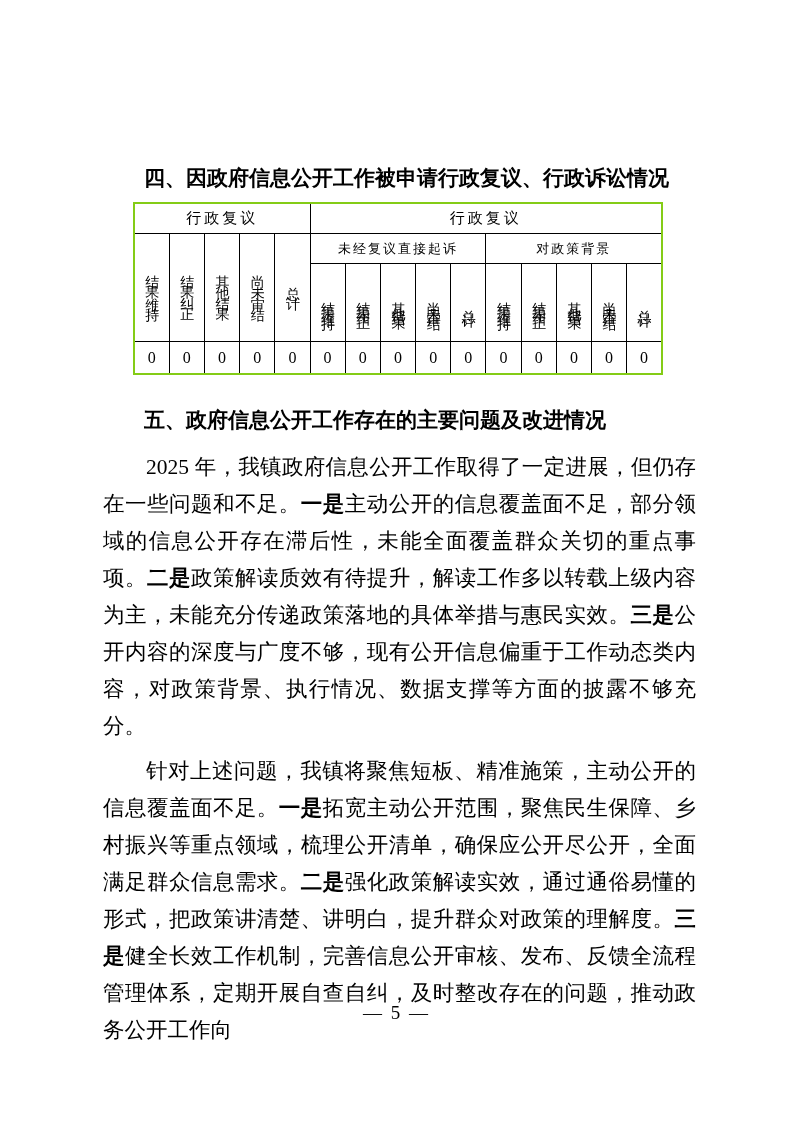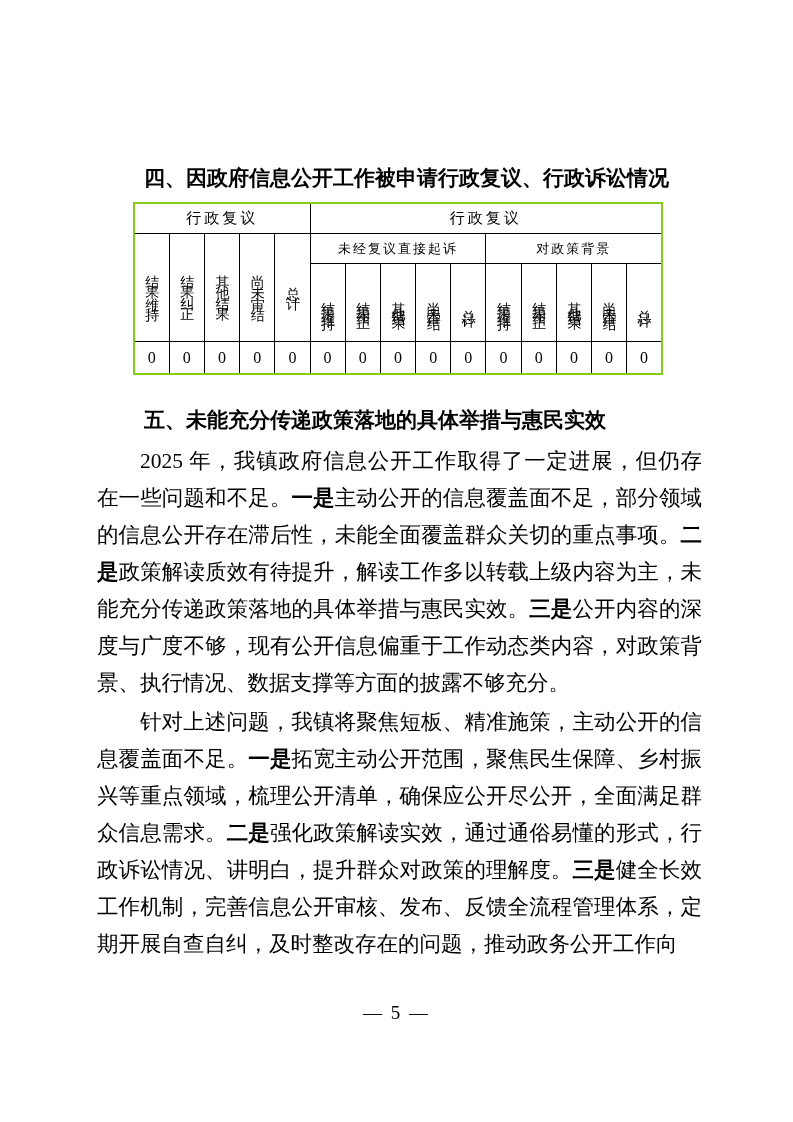--- a/index.html
+++ b/index.html
@@ -33,21 +33,21 @@
     writing-mode: vertical-rl; text-orientation: upright;
     display: inline-block; font-size: 14px; line-height: 1;
   }
   td.vh-tall .vtxt { letter-spacing: 11px; }
   td.vh-short .vtxt { letter-spacing: 5px; }
   tr.r3 { height: 78px; }
   tr.r4 td { height: 31px; font-size: 16px; }
 
   .paras { position: absolute; top: 441px; left: 95px; width: 609px; }
   .body-para {
-    margin: 2px; font-size: 21.5px; line-height: 37px;
+    margin: 8px; font-size: 21.5px; line-height: 37px;
     text-align: justify; text-indent: 43px; color: #000;
   }
   .run-in {
     font-family: "Liberation Sans", "DejaVu Sans", sans-serif;
     font-weight: bold;
   }
   .footer {
     position: absolute; top: 1002px; left: 0; width: 793px;
     text-align: center; font-size: 19px; letter-spacing: 2px; color: #000;
   }
@@ -116,20 +116,20 @@
           <td>0</td>
           <td>0</td>
           <td>0</td>
           <td>0</td>
           <td>0</td>
         </tr>
     </tbody>
   </table>
 </div>
 
-<div class="sec-heading" id="sec5-heading">五、未能充分传递政策落地的具体举措与惠民实效</div>
+<div class="sec-heading" id="sec5-heading">五、政府信息公开工作存在的主要问题及改进情况</div>
 
 <div class="paras" id="paras">
     <p class="body-para"><span>2025 年，我镇政府信息公开工作取得了一定进展，但仍存在一些问题和不足。</span><span class="run-in">一是</span><span>主动公开的信息覆盖面不足，部分领域的信息公开存在滞后性，未能全面覆盖群众关切的重点事项。</span><span class="run-in">二是</span><span>政策解读质效有待提升，解读工作多以转载上级内容为主，未能充分传递政策落地的具体举措与惠民实效。</span><span class="run-in">三是</span><span>公开内容的深度与广度不够，现有公开信息偏重于工作动态类内容，对政策背景、执行情况、数据支撑等方面的披露不够充分。</span></p>
-    <p class="body-para"><span>针对上述问题，我镇将聚焦短板、精准施策，主动公开的信息覆盖面不足。</span><span class="run-in">一是</span><span>拓宽主动公开范围，聚焦民生保障、乡村振兴等重点领域，梳理公开清单，确保应公开尽公开，全面满足群众信息需求。</span><span class="run-in">二是</span><span>强化政策解读实效，通过通俗易懂的形式，行政诉讼情况、讲明白，提升群众对政策的理解度。</span><span class="run-in">三是</span><span>健全长效工作机制，完善信息公开审核、发布、反馈全流程管理体系，定期开展自查自纠，及时整改存在的问题，推动政务公开工作向</span></p>
+    <p class="body-para"><span>针对上述问题，我镇将聚焦短板、精准施策，主动公开的信息覆盖面不足。</span><span class="run-in">一是</span><span>拓宽主动公开范围，聚焦民生保障、乡村振兴等重点领域，梳理公开清单，确保应公开尽公开，全面满足群众信息需求。</span><span class="run-in">二是</span><span>强化政策解读实效，通过通俗易懂的形式，把政策讲清楚、讲明白，提升群众对政策的理解度。</span><span class="run-in">三是</span><span>健全长效工作机制，完善信息公开审核、发布、反馈全流程管理体系，定期开展自查自纠，及时整改存在的问题，推动政务公开工作向</span></p>
   </div>
 
 <div class="footer">— 5 —</div>
 
 </body></html>

